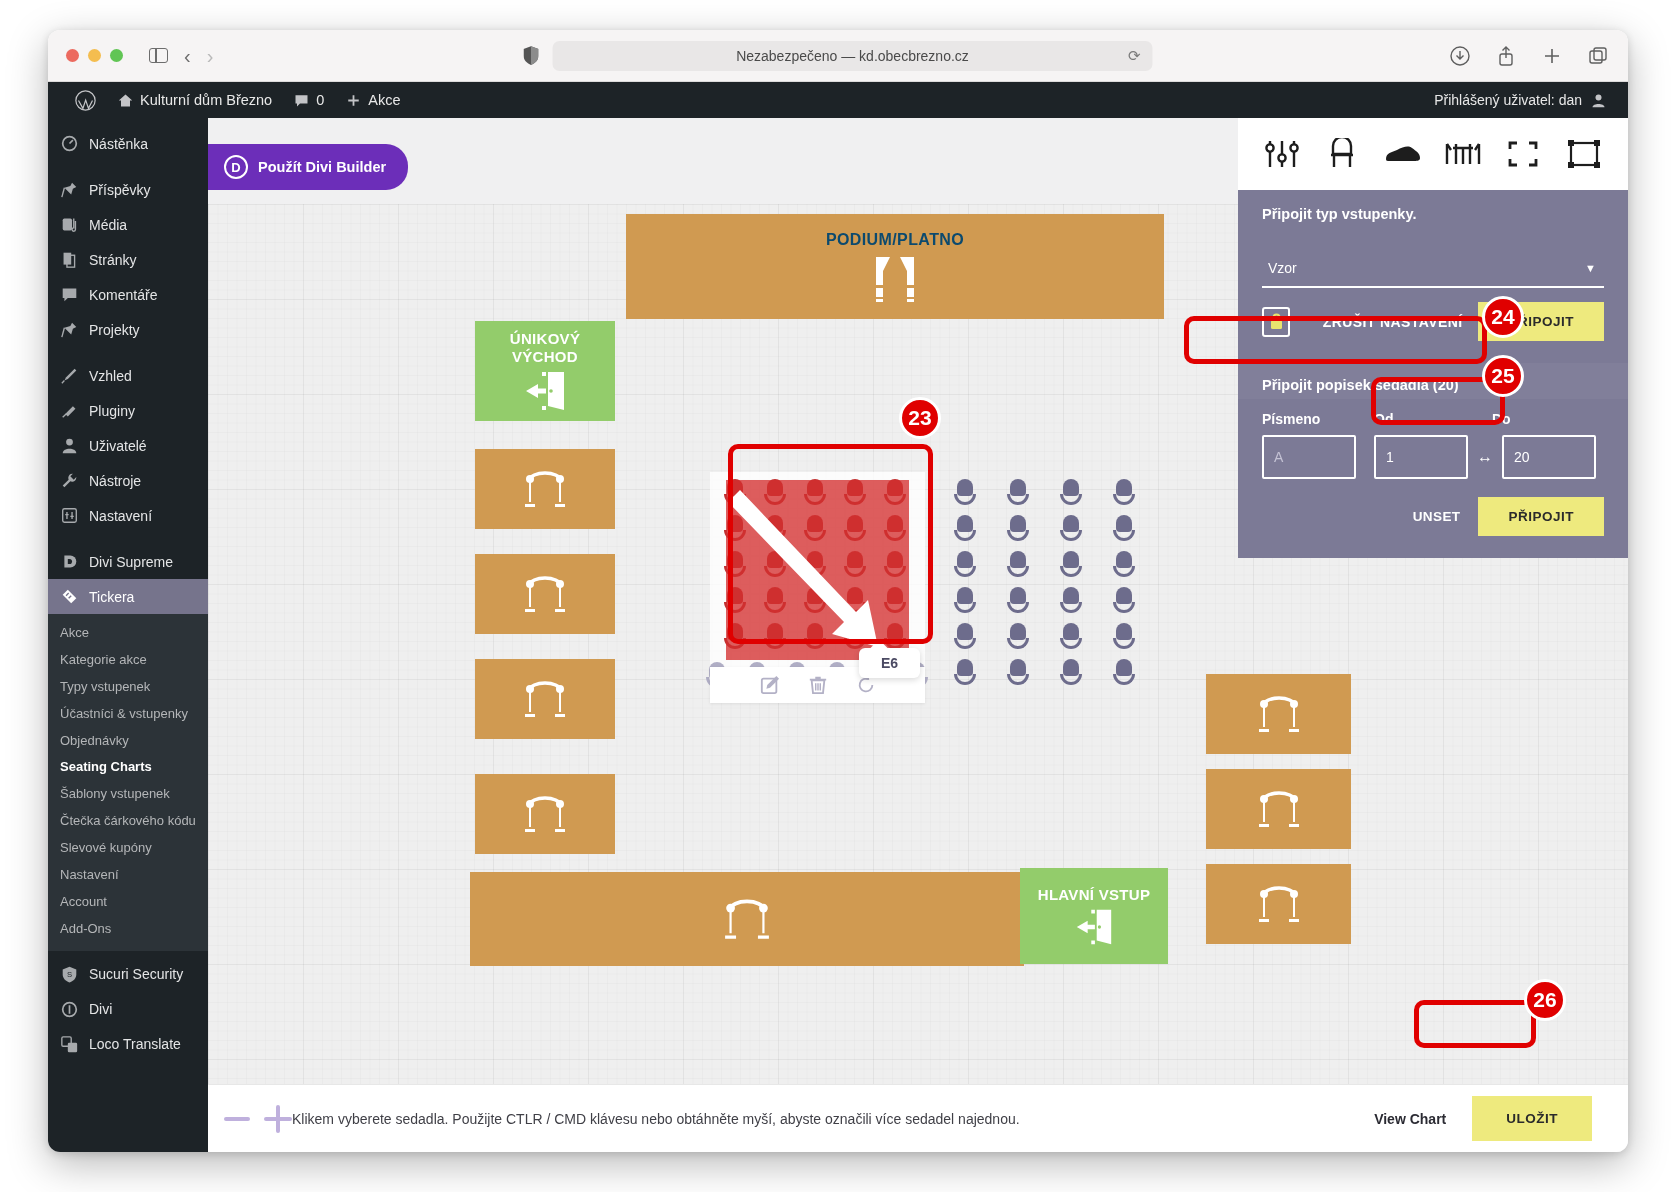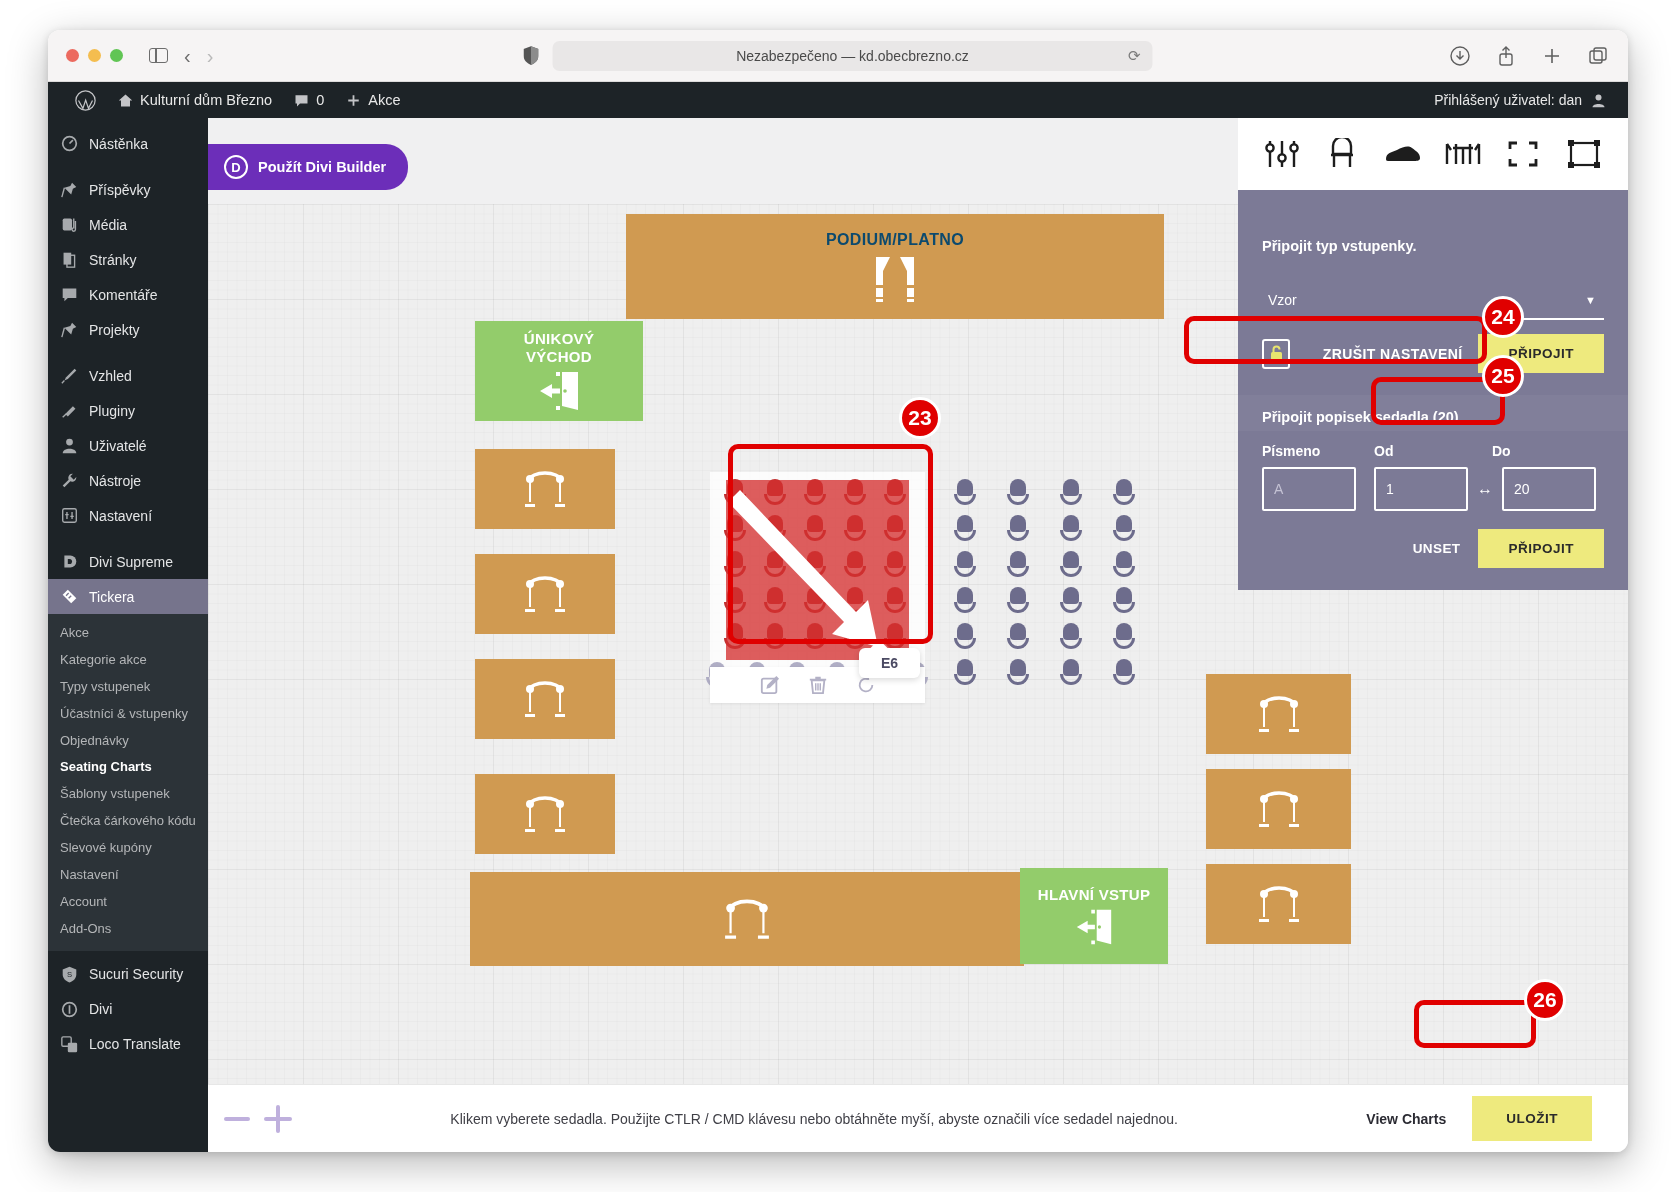--- a/index.html
+++ b/index.html
@@ -119,21 +119,21 @@
   }
   .tooltip:before {
     content:""; position:absolute; left:14px; top:-6px; width:12px; height:12px; background:#fff;
     transform:rotate(45deg);
   }
 
   
   .panel { position:absolute; right:0; top:0; width:390px; background:#7c7a96; z-index:8; }
   .panel-tabs { background:#fff; height:72px; display:flex; align-items:center; justify-content:space-around; padding:0 14px; }
   .ptab { width:44px; height:40px; display:flex; align-items:center; justify-content:center; color:#1d1d1d; }
-  .panel-sec { padding:16px 24px 10px 24px;margin-top:32px; }
+  .panel-sec { padding:16px 24px 10px 24px; }
   .panel-title { color:#fff; font-size:14.5px; font-weight:bold; }
   .panel-row { padding:0 24px 0 24px; }
   .select-wrap { position:relative; margin-top:18px; }
   .p-select {
     width:100%; height:38px; background:transparent; border:none; border-bottom:2px solid #ffffff;
     color:#fff; font-size:14px; padding:0 6px; appearance:none; font-family:"Liberation Sans", sans-serif;
   }
   .sel-caret { position:absolute; right:8px; top:12px; color:#fff; font-size:11px; pointer-events:none;}
   .action-row { display:flex; align-items:center; gap:0; padding:14px 24px 22px 24px; }
   .lock-box { width:28px; height:30px; border:2px solid #fff; border-radius:3px; display:flex; align-items:center; justify-content:center; }
@@ -159,21 +159,21 @@
   .bottom-bar {
     position:absolute; left:0; right:0; bottom:0; height:68px; background:#fff;
     display:flex; align-items:center; padding:0 0 0 16px; border-top:1px solid #e7e7e7;
   }
   .zoom-ctrl { display:flex; align-items:center; gap:14px; color:#b9a8d8; }
   .zminus { width:26px; height:4px; background:#bfb0dd; border-radius:2px; }
   .zplus { position:relative; width:28px; height:28px; }
   .zplus:before,.zplus:after { content:""; position:absolute; background:#bfb0dd; border-radius:2px; }
   .zplus:before { left:0; top:12px; width:28px; height:4px; }
   .zplus:after { left:12px; top:0; width:4px; height:28px; }
-  .hint { flex:1; text-align:center; font-size:14px; color:#3f3f46; padding-right:30px;}
+  .hint { flex:1; font-size:14px; color:#3f3f46; padding-right:30px;}
   .view-chart { font-size:14px; font-weight:bold; color:#2b2b33; margin-right:26px; }
   .save-btn { background:#eeea7e; border:none; font-weight:bold; font-size:13.5px; letter-spacing:.5px; padding:15px 34px; color:#2b2b2b; font-family:"Liberation Sans", sans-serif;}
 
   
   .ann-box { position:absolute; border:5px solid #e00000; border-radius:10px; pointer-events:none; z-index:30; }
   .ann-badge {
     position:absolute; width:42px; height:42px; border-radius:50%; background:#e00000; color:#fff;
     display:flex; align-items:center; justify-content:center; font-size:21px; font-weight:bold;
     border:3px solid #fff; z-index:31;
   }
@@ -447,21 +447,21 @@
             <div class="stage-label">PODIUM/PLATNO</div>
             <svg width="46" height="48" viewBox="0 0 46 48">
               <path d="M4 2 H18 L11 16 V30 H4 Z" fill="#fff"></path>
               <path d="M42 2 H28 L35 16 V30 H42 Z" fill="#fff"></path>
               <path d="M4 33 H11 V42 H4 Z" fill="#fff"></path>
               <path d="M35 33 H42 V42 H35 Z" fill="#fff"></path>
               <path d="M4 44 H11 V47 H4 Z M35 44 H42 V47 H35 Z" fill="#fff"></path>
             </svg>
           </div>
 
-          <div class="exit" style="left:267px; top:117px; width:168px; height:100px;">
+          <div class="exit" style="left:267px; top:117px; width:140px; height:100px;">
             <div class="exit-label">
               <span>ÚNIKOVÝ</span><br>
               <span>VÝCHOD</span>
             </div>
             <svg width="50" height="42" viewBox="0 0 50 42">
               <path d="M28 2 H44 V40 L28 36 Z" fill="#fff"></path>
               <circle cx="31" cy="21" r="1.8" fill="#93cc6b"></circle>
               <path d="M18 14 L6 21 L18 28 V23.5 H26 V18.5 H18 Z" fill="#fff"></path>
               <path d="M22 2 H26 V6 H22 Z M22 36 H26 V40 H22 Z" fill="#fff"></path>
             </svg>
@@ -805,21 +805,21 @@
           <div class="tooltip" style="left:651px; top:444px;">E6</div>
 
         </div>
 
         <div class="bottom-bar">
           <div class="zoom-ctrl">
             <span class="zminus"></span>
             <span class="zplus"></span>
           </div>
           <div class="hint">Klikem vyberete sedadla. Použijte CTLR / CMD klávesu nebo obtáhněte myší, abyste označili více sedadel najednou.</div>
-          <div class="view-chart">View Charts</div>
+          <div class="view-chart">View Chart</div>
           <button class="save-btn">ULOŽIT</button>
           <div style="width:36px"></div>
         </div>
 
         <div class="panel">
           <div class="panel-tabs">
             <div class="ptab">
               <svg width="34" height="30" viewBox="0 0 34 30">
                 <path d="M5 2 V28 M17 2 V28 M29 2 V28" stroke="#1d1d1d" stroke-width="2.4"></path>
                 <circle cx="5" cy="9" r="3.6" fill="#fff" stroke="#1d1d1d" stroke-width="2.4"></circle>

